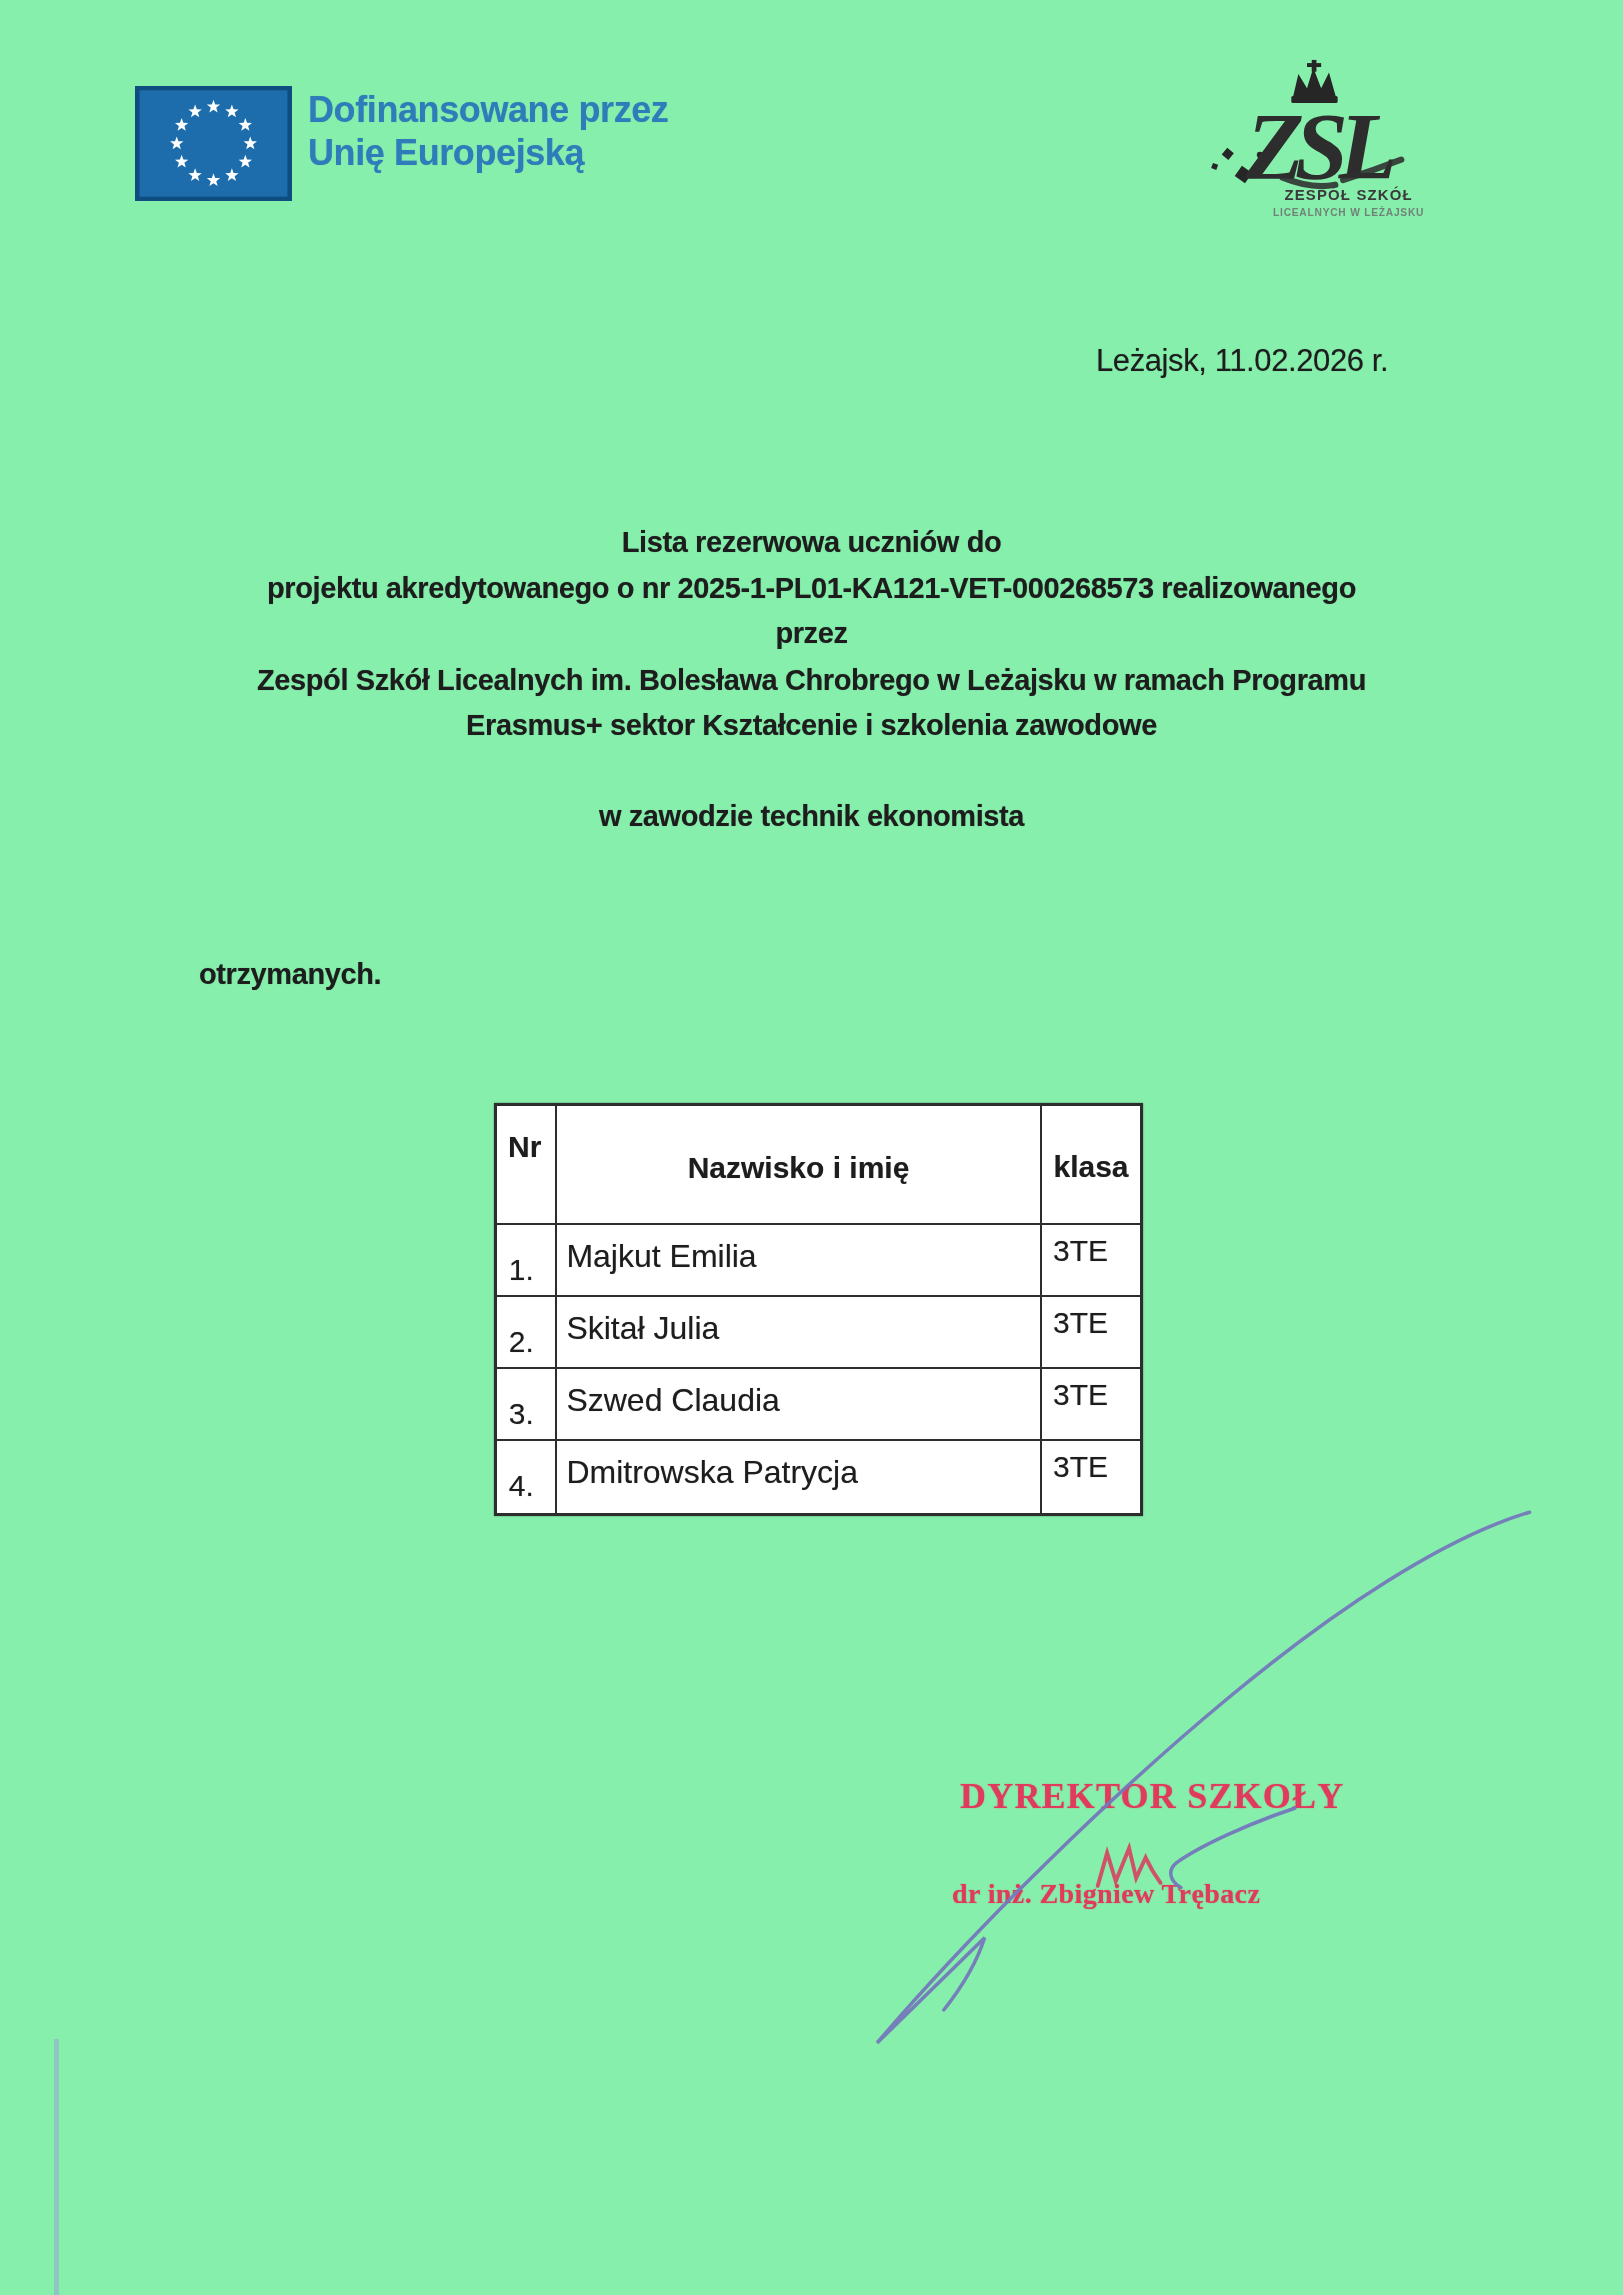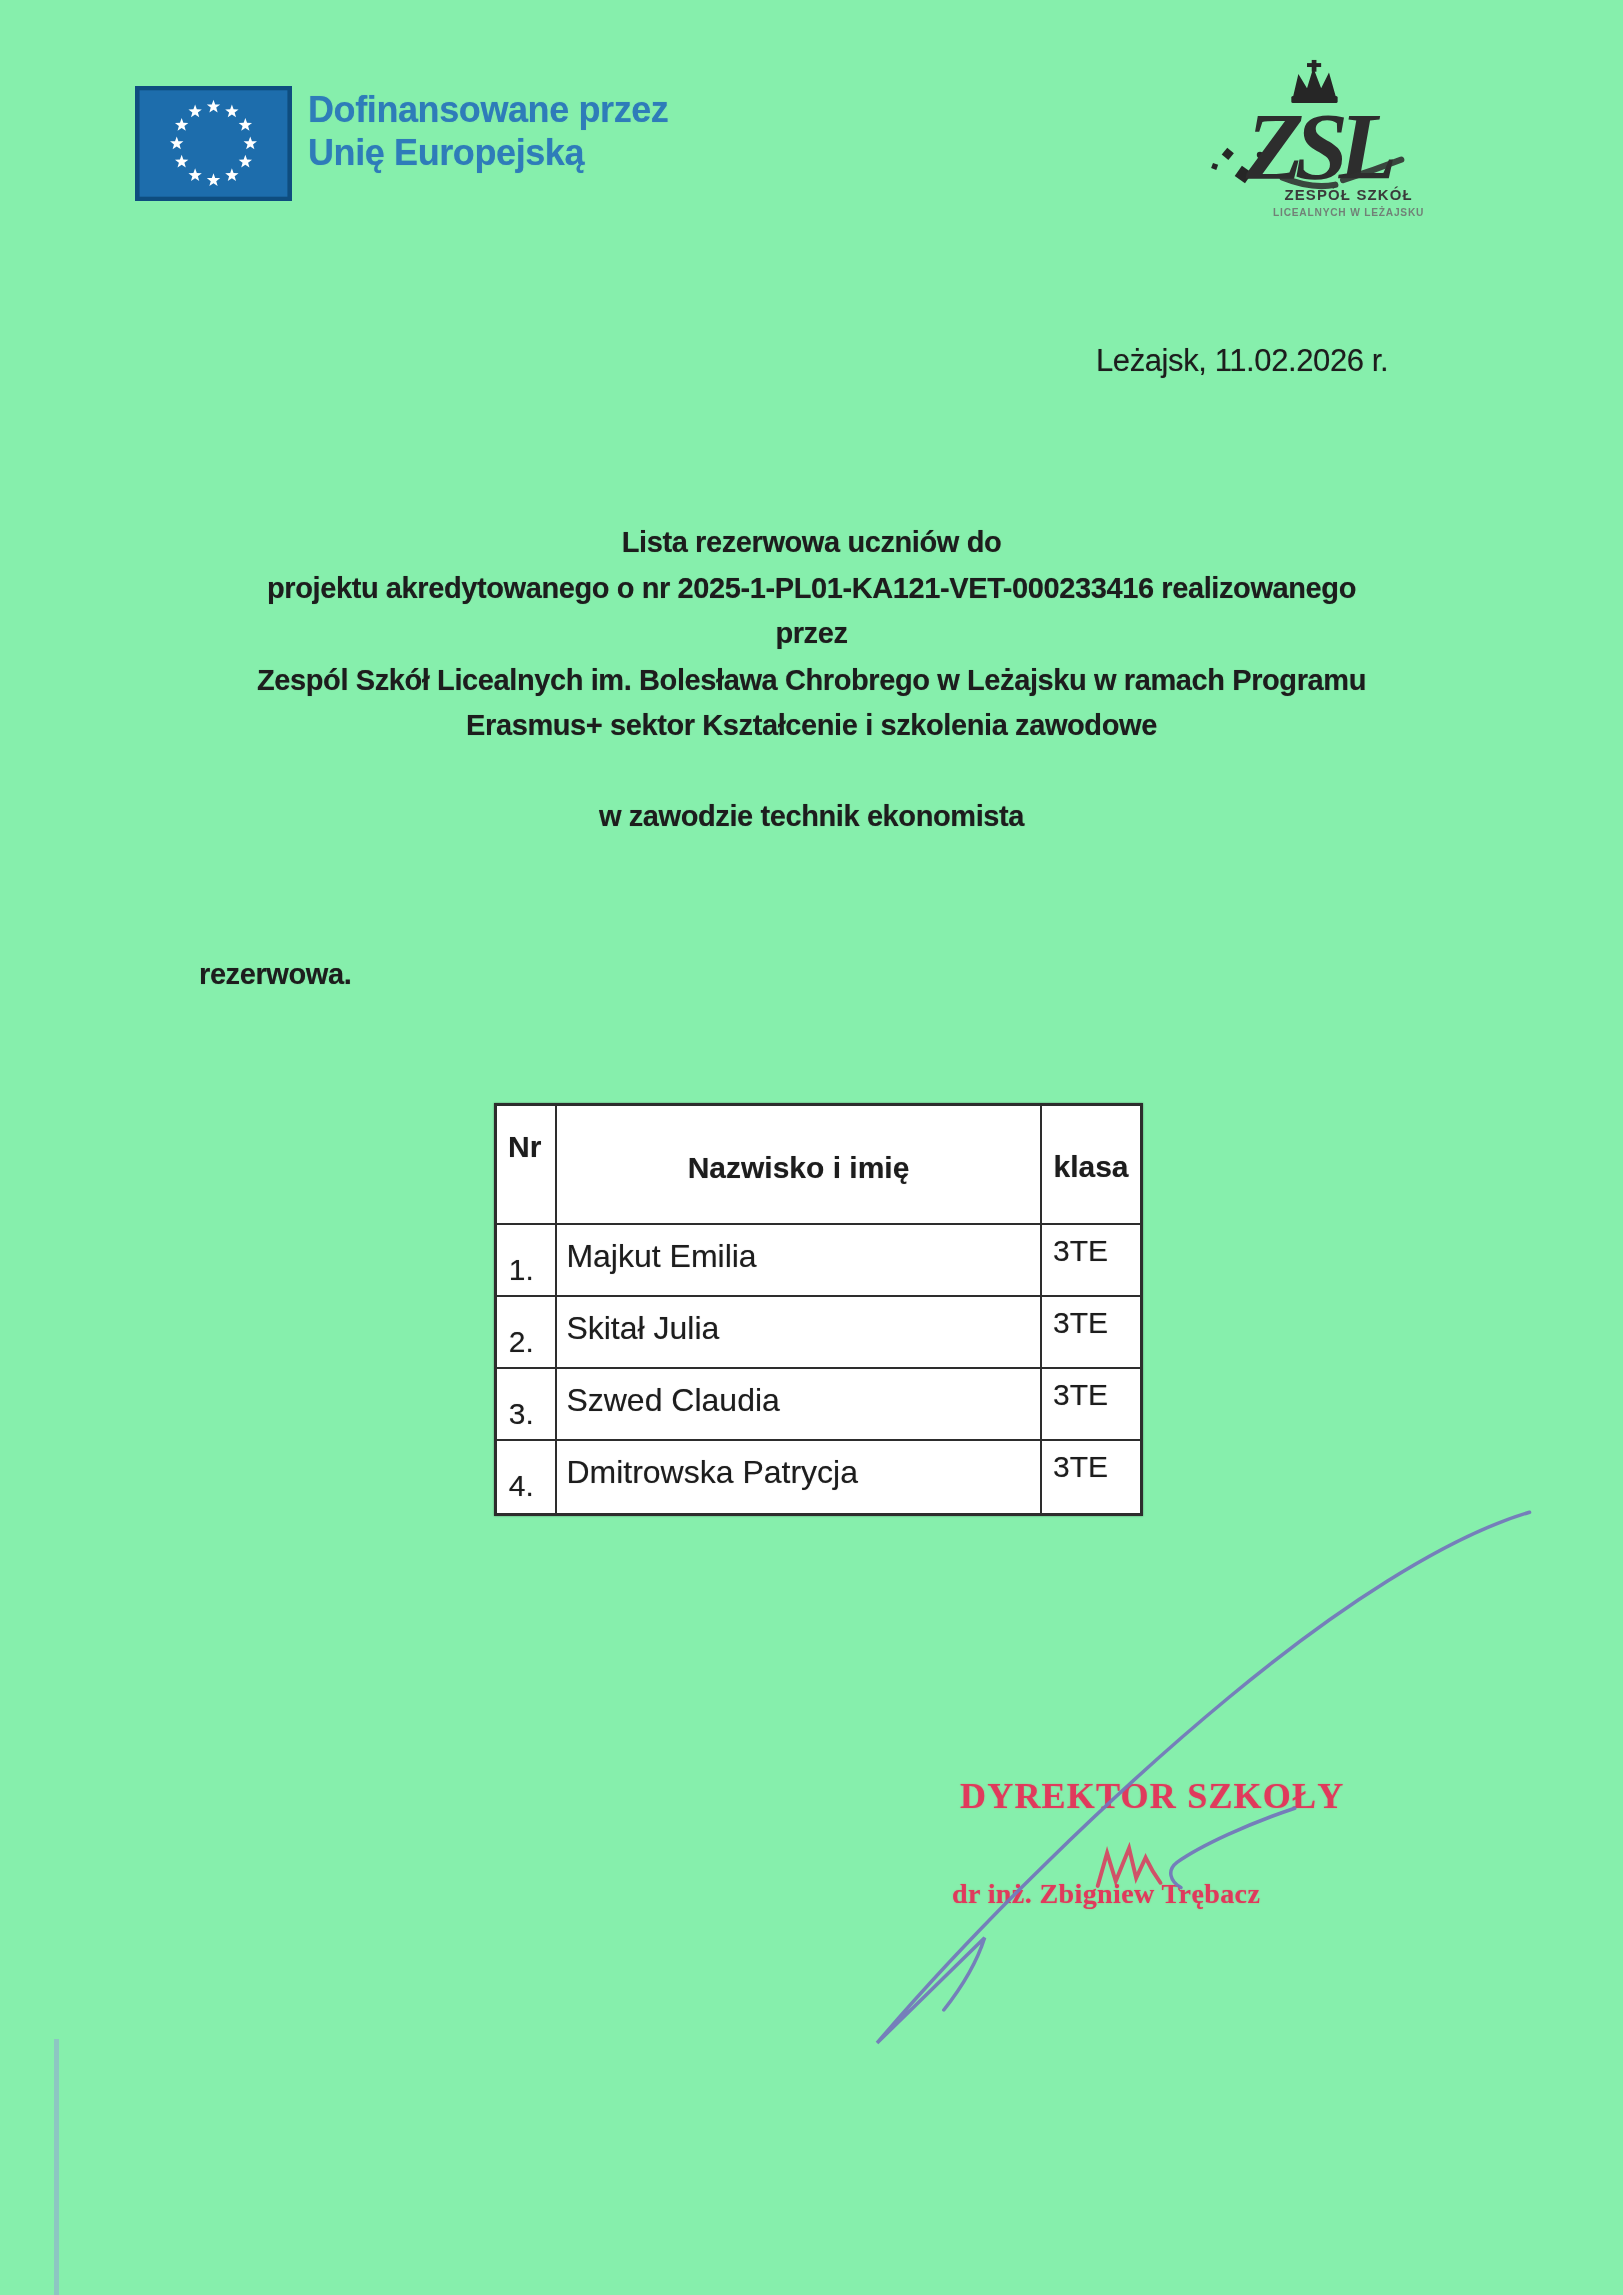--- a/index.html
+++ b/index.html
@@ -147,28 +147,28 @@
       <path d="M190,159 Q228,147 264,133"></path>
     </g>
 
     <text x="197" y="184" text-anchor="middle" font-family="Liberation Sans, sans-serif" font-weight="700" font-size="19" letter-spacing="1.5" fill="#3a3a3a">ZESPÓŁ SZKÓŁ</text>
     <text x="197" y="205" text-anchor="middle" font-family="Liberation Sans, sans-serif" font-weight="700" font-size="13" letter-spacing="1" fill="#6e6e6e" opacity="0.85">LICEALNYCH W LEŻAJSKU</text>
   </svg>
 
   <div class="abs date-line ink">Leżajsk, 11.02.2026 r.</div>
 
   <div class="abs tline t1 ink">Lista rezerwowa uczniów do</div>
-  <div class="abs tline t2 ink">projektu akredytowanego o nr 2025-1-PL01-KA121-VET-000233416 realizowanego</div>
+  <div class="abs tline t2 ink">projektu akredytowanego o nr 2025-1-PL01-KA121-VET-000268573 realizowanego</div>
   <div class="abs tline t4 ink">Zespól Szkół Licealnych im. Bolesława Chrobrego w Leżajsku w ramach Programu</div>
   <div class="abs tline t3 ink">przez</div>
   <div class="abs tline t5 ink">Erasmus+ sektor Kształcenie i szkolenia zawodowe</div>
 
   <div class="abs tline subtitle ink">w zawodzie technik ekonomista</div>
 
-  <div class="abs pline p2 ink">rezerwowa.</div>
+  <div class="abs pline p2 ink">otrzymanych.</div>
 
   <div class="abs list-table">
     <div class="cell hdr hdr-nr ink">Nr</div>
     <div class="cell hdr hdr-name ink">Nazwisko i imię</div>
     <div class="cell hdr hdr-klasa last-col ink">klasa</div>
 
     <div class="cell cell-nr ink">1.</div>
     <div class="cell cell-name ink">Majkut Emilia</div>
     <div class="cell cell-klasa last-col ink">3TE</div>
 

